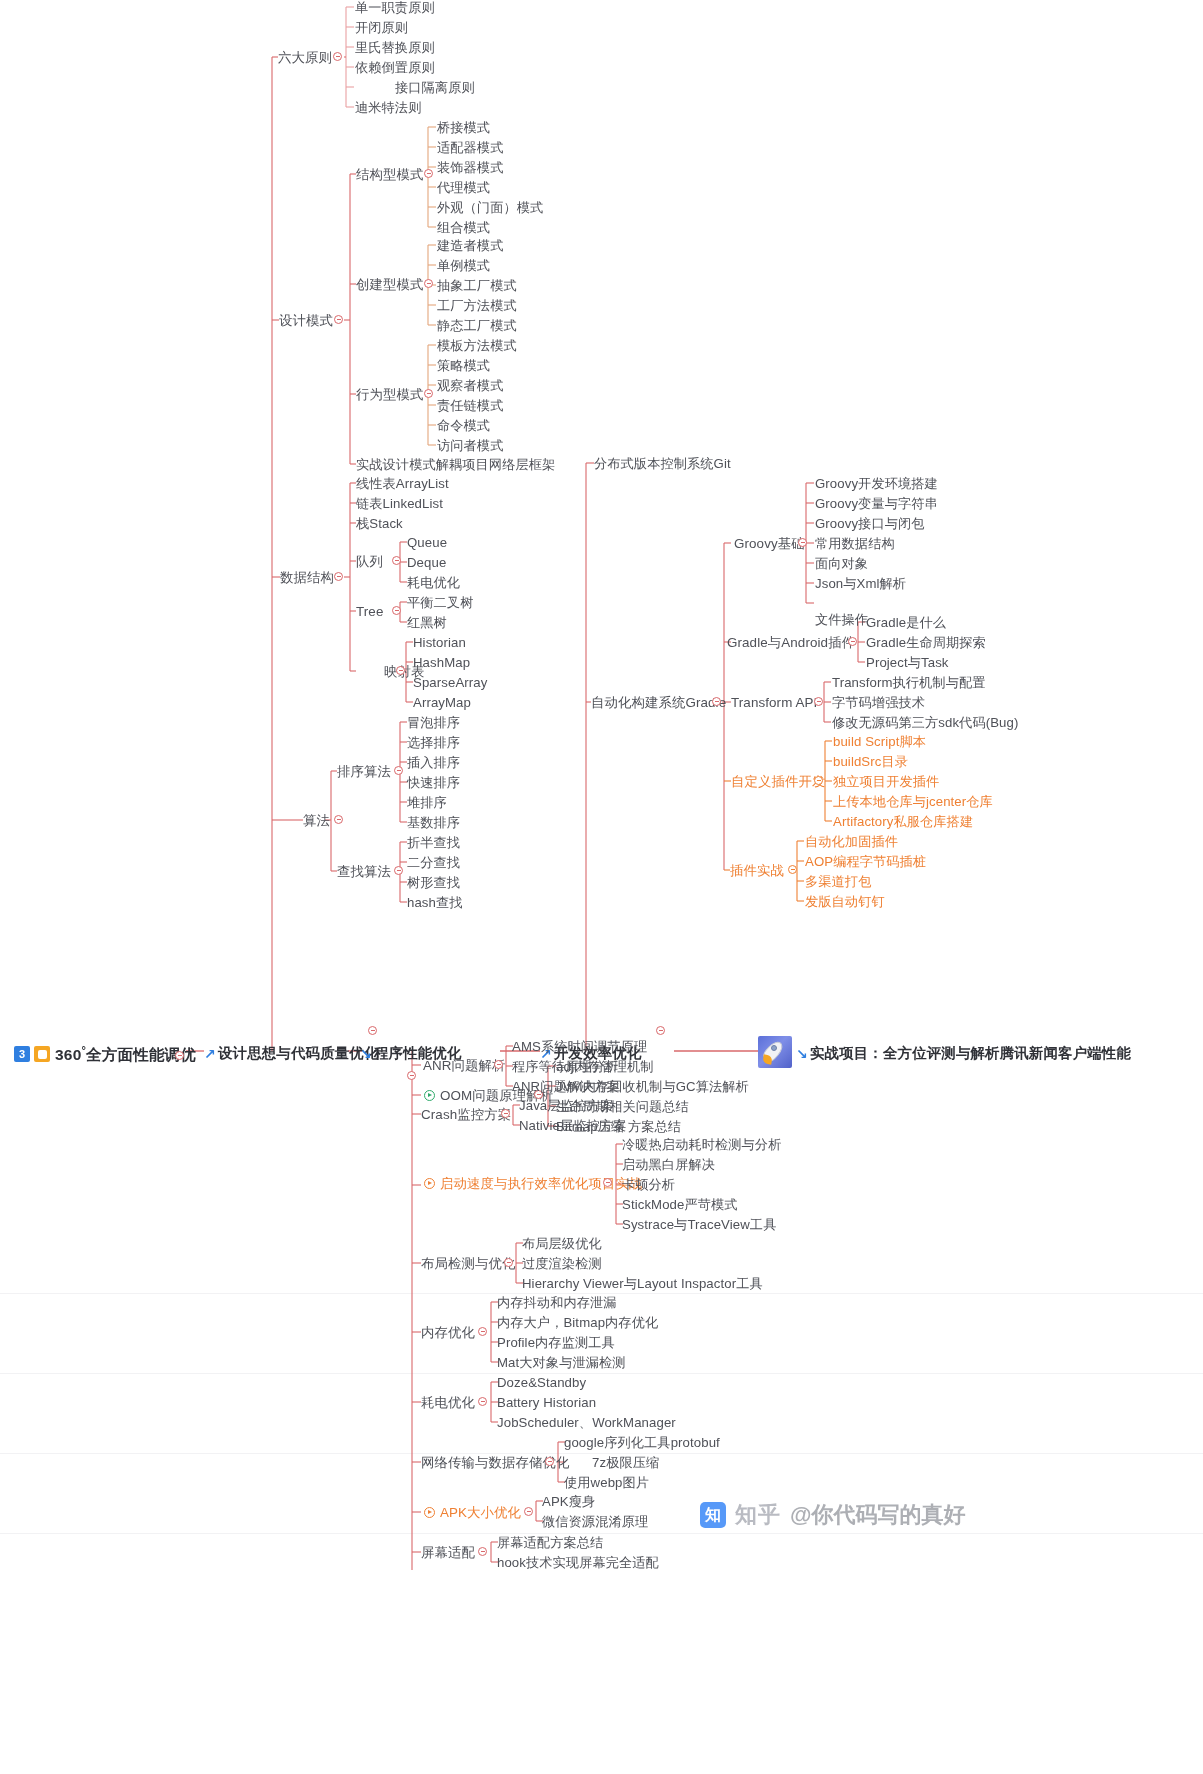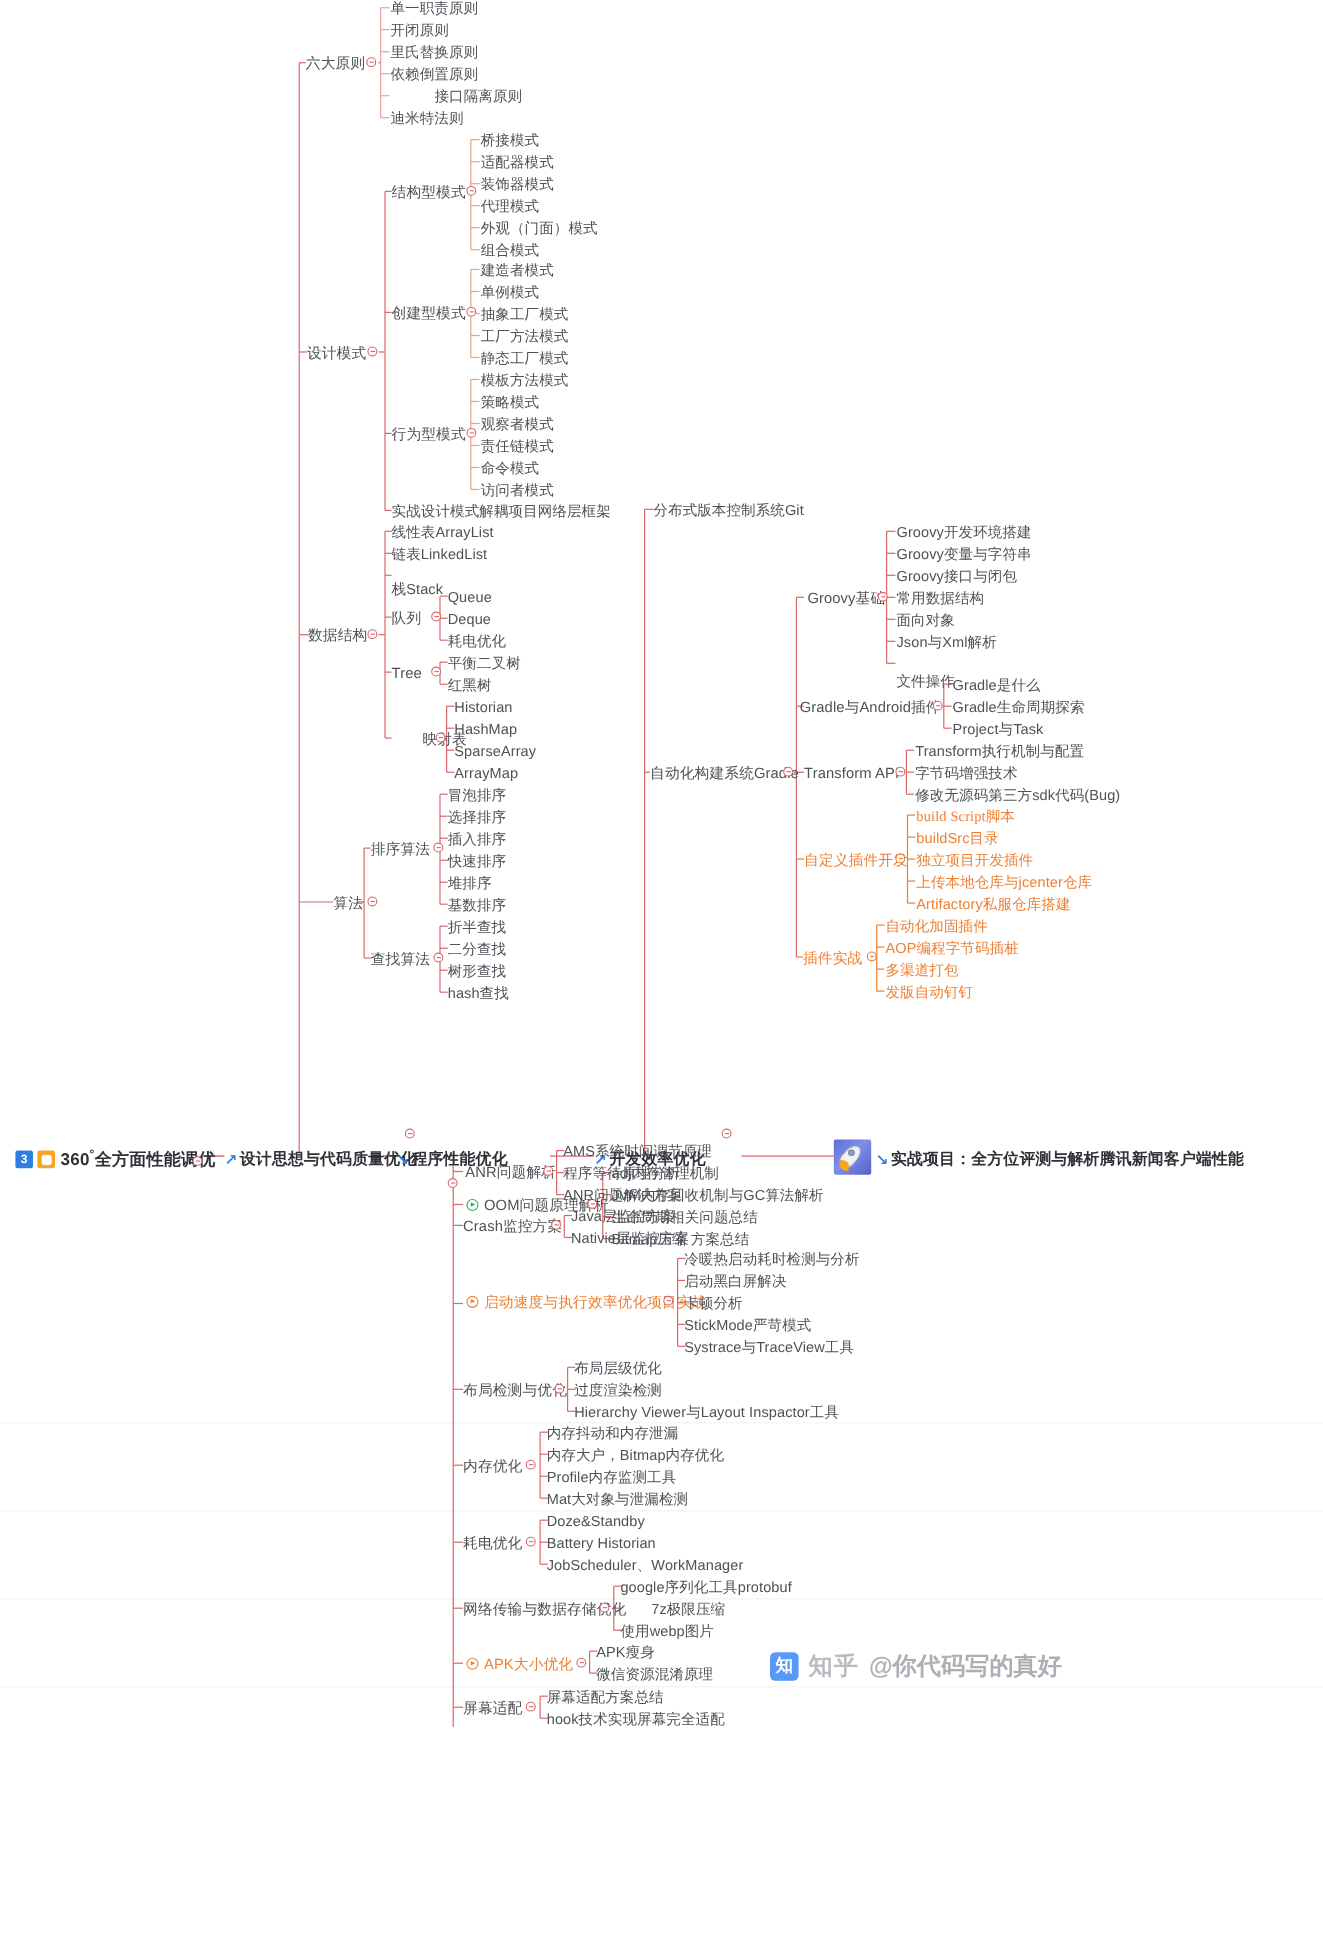--- a/index.html
+++ b/index.html
@@ -416,21 +416,21 @@
   <div class="node leaf" style="left:437px;top:398px;">责任链模式</div>
   <div class="node leaf" style="left:437px;top:418px;">命令模式</div>
   <div class="node leaf" style="left:437px;top:438px;">访问者模式</div>
 
   <div class="node leaf" style="left:356px;top:457px;">实战设计模式解耦项目网络层框架</div>
 
   <div class="node mid" style="left:280px;top:570px;">数据结构</div>
   <div class="dot" style="left:334px;top:572px;"></div>
   <div class="node leaf" style="left:356px;top:476px;">线性表ArrayList</div>
   <div class="node leaf" style="left:356px;top:496px;">链表LinkedList</div>
-  <div class="node leaf" style="left:356px;top:516px;margin-top:12px;">栈Stack</div>
+  <div class="node leaf" style="left:356px;top:516px;">栈Stack</div>
 
   <div class="node mid" style="left:356px;top:554px;">队列</div>
   <div class="dot" style="left:392px;top:556px;"></div>
   <div class="node leaf" style="left:407px;top:535px;">Queue</div>
   <div class="node leaf" style="left:407px;top:555px;">Deque</div>
   <div class="node leaf" style="left:407px;top:575px;">耗电优化</div>
 
   <div class="node mid" style="left:356px;top:604px;">Tree</div>
   <div class="dot" style="left:392px;top:606px;"></div>
   <div class="node leaf" style="left:407px;top:595px;">平衡二叉树</div>
@@ -483,21 +483,21 @@
   <div class="node leaf" style="left:866px;top:655px;">Project与Task</div>
 
   <div class="node mid" style="left:731px;top:695px;">Transform API</div>
   <div class="dot" style="left:814px;top:697px;"></div>
   <div class="node leaf" style="left:832px;top:675px;">Transform执行机制与配置</div>
   <div class="node leaf" style="left:832px;top:695px;">字节码增强技术</div>
   <div class="node leaf" style="left:832px;top:715px;">修改无源码第三方sdk代码(Bug)</div>
 
   <div class="node mid orange" style="left:731px;top:774px;">自定义插件开发</div>
   <div class="dot orange" style="left:814px;top:776px;"></div>
-  <div class="node leaf orange" style="left:833px;top:734px;font-family:Liberation Serif, serif;">build Script脚本</div>
+  <div class="node leaf orange" style="left:833px;top:734px;">build Script脚本</div>
   <div class="node leaf orange" style="left:833px;top:754px;">buildSrc目录</div>
   <div class="node leaf orange" style="left:833px;top:774px;">独立项目开发插件</div>
   <div class="node leaf orange" style="left:833px;top:794px;">上传本地仓库与jcenter仓库</div>
   <div class="node leaf orange" style="left:833px;top:814px;">Artifactory私服仓库搭建</div>
 
   <div class="node mid orange" style="left:730px;top:863px;">插件实战</div>
   <div class="dot orange" style="left:788px;top:865px;"></div>
   <div class="node leaf orange" style="left:805px;top:834px;">自动化加固插件</div>
   <div class="node leaf orange" style="left:805px;top:854px;">AOP编程字节码插桩</div>
   <div class="node leaf orange" style="left:805px;top:874px;">多渠道打包</div>

